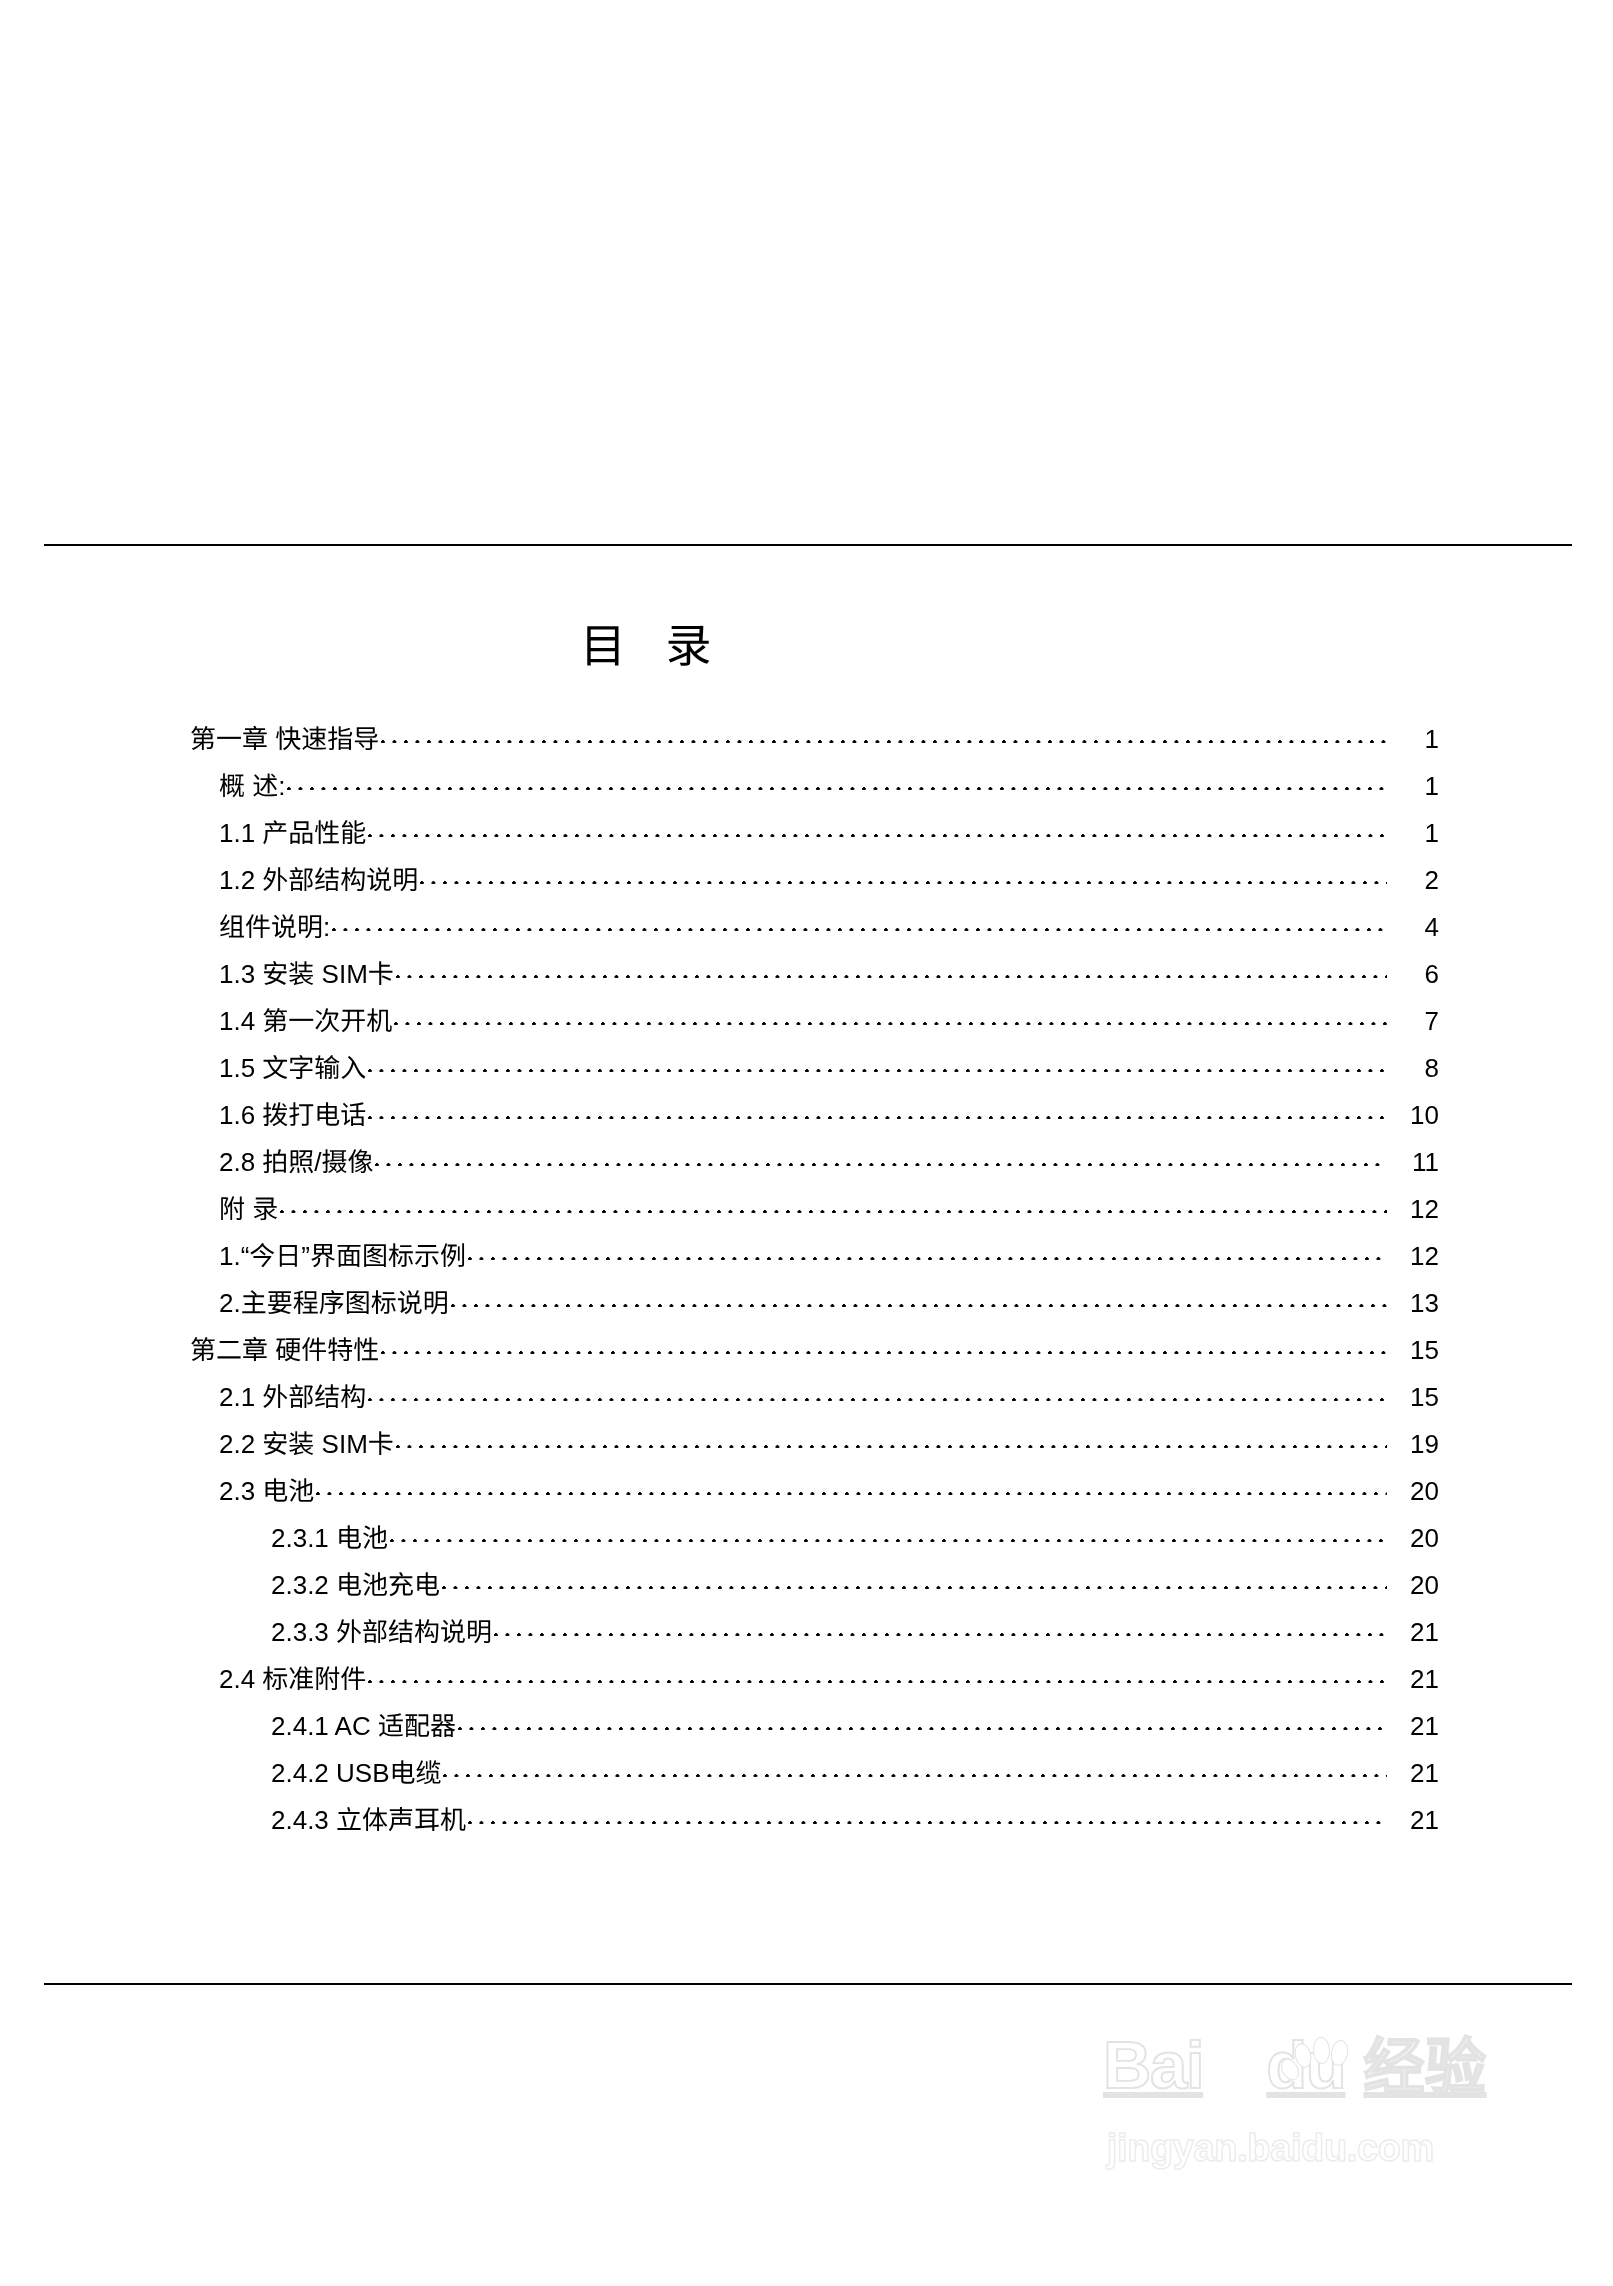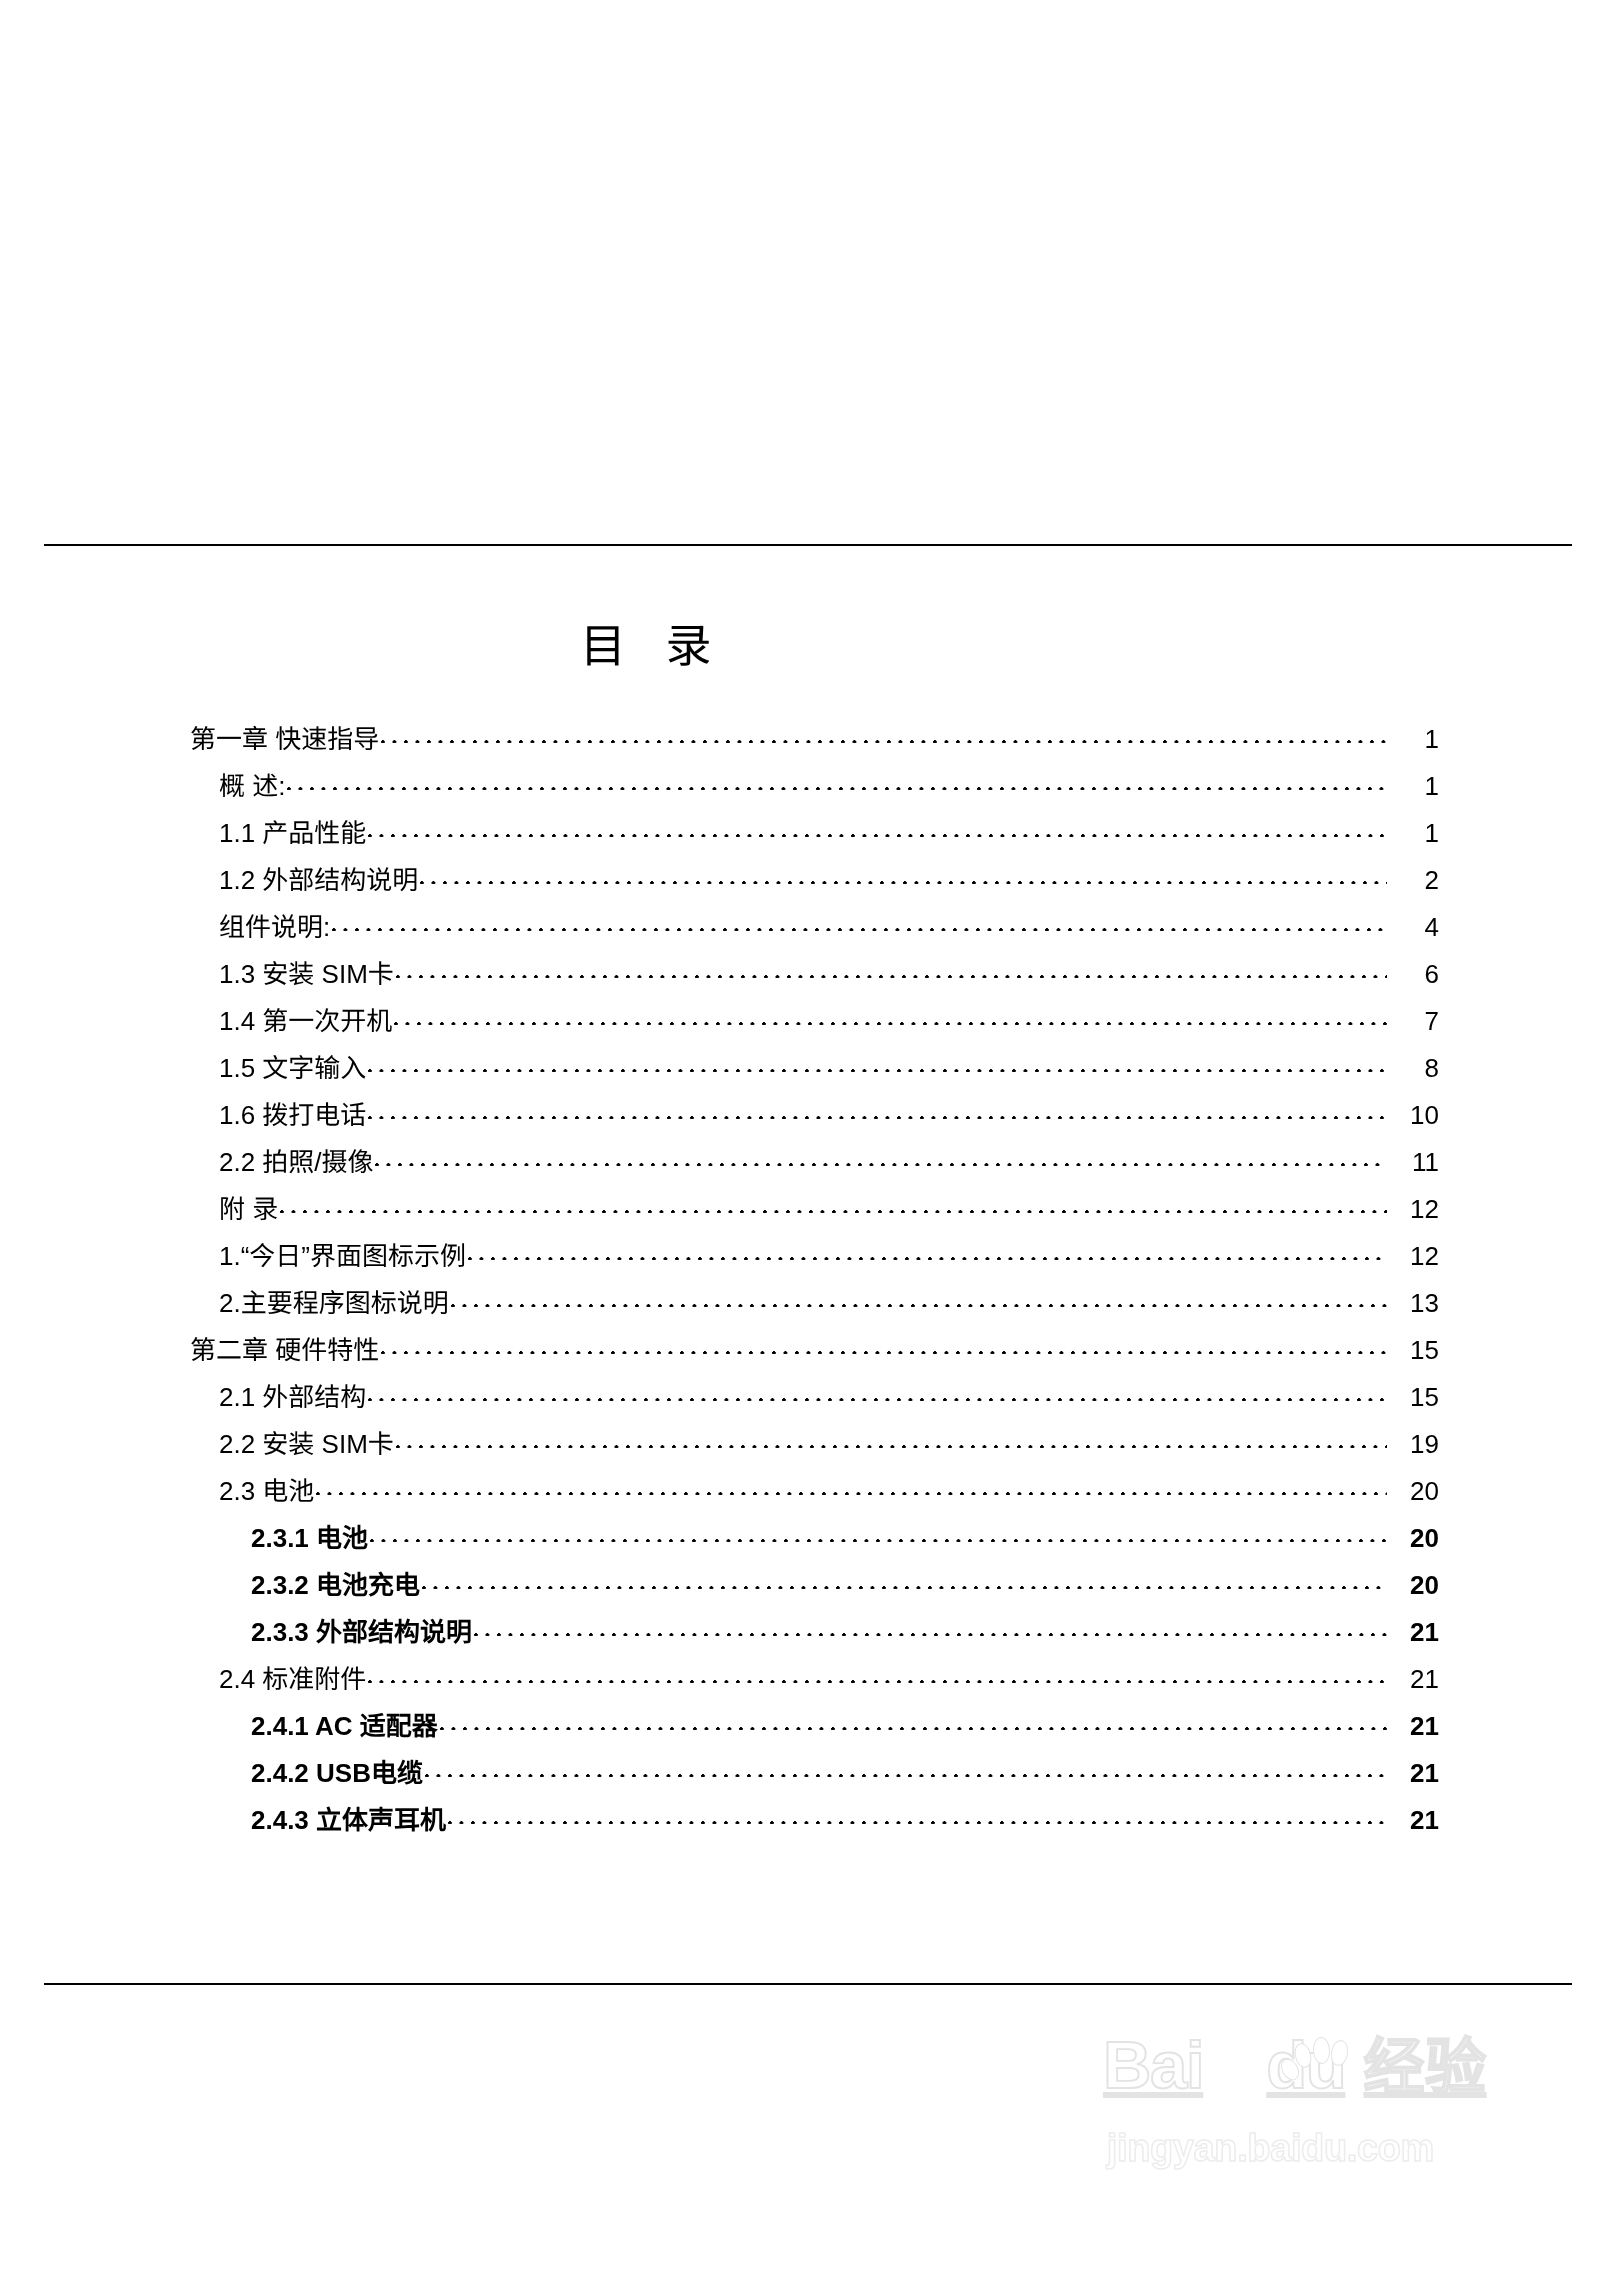--- a/index.html
+++ b/index.html
@@ -90,21 +90,21 @@
   .toc-page {
     flex: 0 0 auto;
     min-width: 50px;
     text-align: right;
     padding-bottom: 2.9px;
   }
 
   
   .lvl-0 { margin-left: 0px; }
   .lvl-1 { margin-left: 29px; }
-  .lvl-2 { margin-left: 61px; font-weight: bold; }
+  .lvl-2 { margin-left: 81px; }
 
   
   .watermark {
     position: absolute;
     left: 1103px;
     top: 2014px;
     width: 442px;
     height: 183px;
     user-select: none;
     pointer-events: none;
@@ -206,21 +206,21 @@
         <span class="toc-label">1.5 文字输入</span>
         <span class="toc-leader"></span>
         <span class="toc-page">8</span>
       </div>
       <div class="toc-entry lvl-1">
         <span class="toc-label">1.6 拨打电话</span>
         <span class="toc-leader"></span>
         <span class="toc-page">10</span>
       </div>
       <div class="toc-entry lvl-1">
-        <span class="toc-label">2.2 拍照/摄像</span>
+        <span class="toc-label">2.8 拍照/摄像</span>
         <span class="toc-leader"></span>
         <span class="toc-page">11</span>
       </div>
       <div class="toc-entry lvl-1">
         <span class="toc-label">附 录</span>
         <span class="toc-leader"></span>
         <span class="toc-page">12</span>
       </div>
       <div class="toc-entry lvl-1">
         <span class="toc-label">1.“今日”界面图标示例</span>

